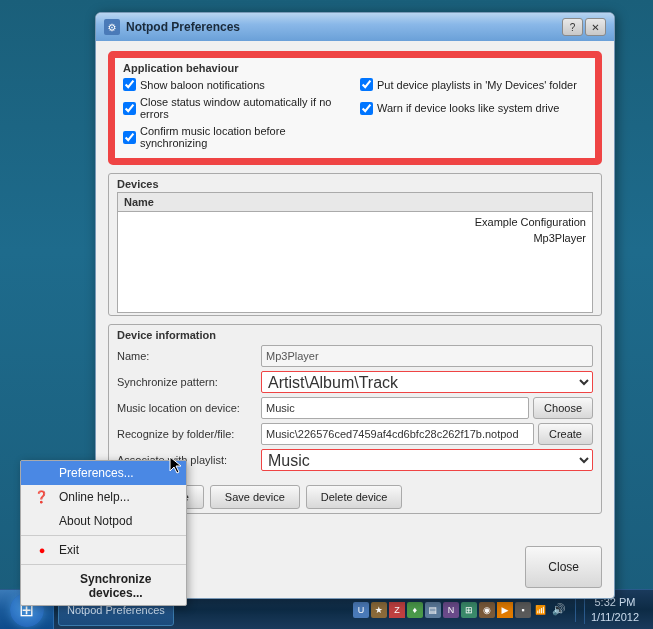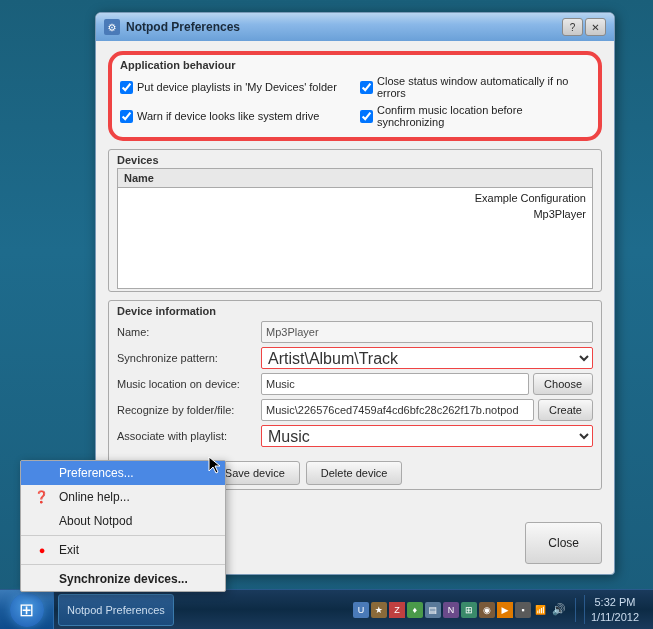--- a/index.html
+++ b/index.html
@@ -178,22 +178,22 @@
       color: #333;
     }
 
     .dialog-body {
       padding: 10px 12px;
       background: #f0f0f0;
     }
 
     
     .group-box {
-      border: 4px solid #ef4444;
-      border-radius: 15px;
+      border: 7px solid #ef4444;
+      border-radius: 5px;
       margin-bottom: 8px;
       background: #f8f8f8;
     }
 
     .group-label {
       font-size: 11px;
       font-weight: bold;
       color: #333;
       padding: 4px 8px 2px 8px;
     }
@@ -388,26 +388,27 @@
       font-size: 12px;
       cursor: pointer;
       color: #222;
     }
 
     
     .context-menu {
       position: absolute;
       top: 460px;
       left: 20px;
-      width: 206px;
+      width: 167px;
       background: #f0f0f0;
       border: 1px solid #aaa;
       box-shadow: 2px 2px 8px rgba(0,0,0,0.3);
       z-index: 50;
       border-radius: 2px;
+      text-align: center;
     }
 
     .menu-item {
       display: flex;
       align-items: center;
       padding: 5px 12px;
       font-size: 12px;
       color: #222;
       cursor: pointer;
       gap: 8px;
@@ -478,20 +479,24 @@
         <div class="title-btn">✕</div>
       </div>
     </div>
 
     <div class="dialog-body">
 
       <div class="group-box">
         <div class="group-label">Application behaviour</div>
         <div class="group-content">
           <div class="checkbox-group">
+            <div class="checkbox-row">
+              <input type="checkbox" checked="" style="">
+              <span class="checkbox-label">Show baloon notifications</span>
+            </div>
             <div class="checkbox-row">
               <input type="checkbox" checked="" style="">
               <span class="checkbox-label">Put device playlists in 'My Devices' folder</span>
             </div>
             <div class="checkbox-row">
               <input type="checkbox" checked="" style="">
               <span class="checkbox-label">Close status window automatically if no errors</span>
             </div>
             <div class="checkbox-row">
               <input type="checkbox" checked="" style="">

